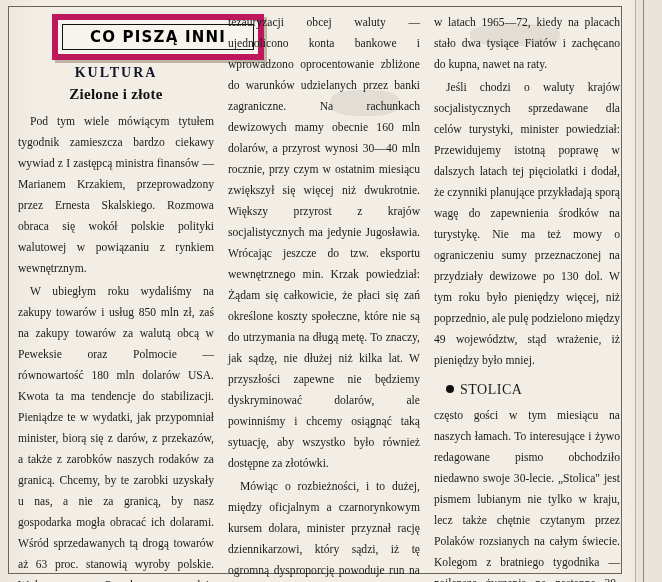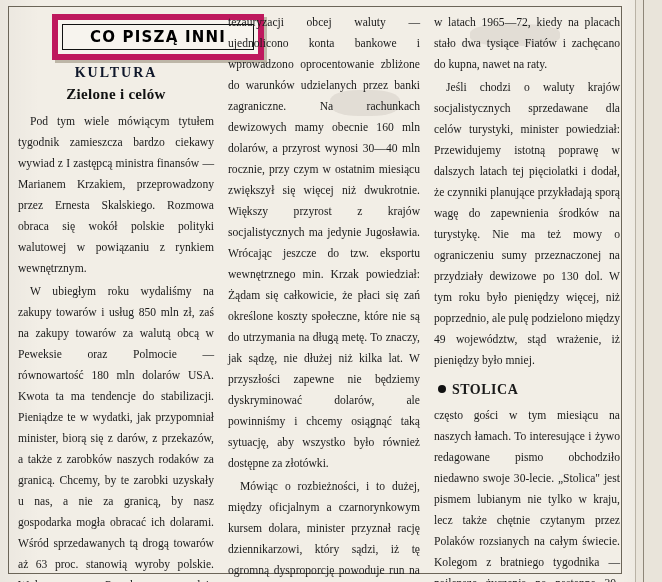--- a/index.html
+++ b/index.html
@@ -96,23 +96,23 @@
   }
   .headline {
     text-align: center;
     font-weight: bold;
     font-size: 15px;
     color: #111;
     margin: 1px 0 6px 0;
     letter-spacing: 0.3px;
   }
   .bullet-head {
-    font-weight: bold;
+    font-weight: normal;
     font-size: 14px;
-    margin: 8px 0 5px 4px;
+    margin: 8px 0 5px 12px;
     text-indent: 0;
     letter-spacing: 0.5px;
   }
   .bullet-head .dot {
     display: inline-block;
     width: 8px; height: 8px;
     background: #111;
     border-radius: 50%;
     margin-right: 6px;
     vertical-align: 1px;
@@ -140,21 +140,21 @@
   <div class="smudge" style="left:470px;top:24px;width:90px;height:22px;"></div>
 
   <div class="masthead">
     <div class="inner">
       <span class="title">CO PISZĄ INNI</span>
     </div>
   </div>
 
   <div class="col col1">
     <div class="kultura">KULTURA</div>
-    <div class="headline">Zielone i celów</div>
+    <div class="headline">Zielone i złote</div>
     <p>Pod tym wiele mówiącym tytułem tygodnik zamieszcza bardzo ciekawy wywiad z I zastępcą ministra finansów — Marianem Krzakiem, przeprowadzony przez Ernesta Skalskiego. Rozmowa obraca się wokół polskie polityki walutowej w powiązaniu z rynkiem wewnętrznym.</p>
     <p>W ubiegłym roku wydaliśmy na zakupy towarów i usług 850 mln zł, zaś na zakupy towarów za walutą obcą w Peweksie oraz Polmocie — równowartość 180 mln dolarów USA. Kwota ta ma tendencje do stabilizacji. Pieniądze te w wydatki, jak przypomniał minister, biorą się z darów, z przekazów, a także z zarobków naszych rodaków za granicą. Chcemy, by te zarobki uzyskały u nas, a nie za granicą, by nasz gospodarka mogła obracać ich dolarami. Wśród sprzedawanych tą drogą towarów aż 63 proc. stanowią wyroby polskie. Wpływy z Peweksu pozwalają przekazywać dodatkowe środki dewizowe na zaopatrzenie rynku wewnętrznego.</p>
     <p>Wychodząc naprzeciw ludzkim przyzwyczajeniom do</p>
   </div>
 
   <div class="col col2">
     <p class="noindent">tezauryzacji obcej waluty — ujednolicono konta bankowe i wprowadzono oprocentowanie zbliżone do warunków udzielanych przez banki zagraniczne. Na rachunkach dewizowych mamy obecnie 160 mln dolarów, a przyrost wynosi 30—40 mln rocznie, przy czym w ostatnim miesiącu zwiększył się więcej niż dwukrotnie. Większy przyrost z krajów socjalistycznych ma jedynie Jugosławia. Wrócając jeszcze do tzw. eksportu wewnętrznego min. Krzak powiedział: Żądam się całkowicie, że płaci się zań określone koszty społeczne, które nie są do utrzymania na długą metę. To znaczy, jak sądzę, nie dłużej niż kilka lat. W przyszłości zapewne nie będziemy dyskryminować dolarów, ale powinniśmy i chcemy osiągnąć taką sytuację, aby wszystko było również dostępne za złotówki.</p>
     <p>Mówiąc o rozbieżności, i to dużej, między oficjalnym a czarnorynkowym kursem dolara, minister przyznał rację dziennikarzowi, który sądzi, iż tę ogromną dysproporcję powoduje run na samochody na rynku wewnętrznym. Obserwujemy tu pewną prawidłowość. Im lepsze zaopatrzenie rynku w samochody, tym niższy czarnorynkowy kurs dolara. Najniższy, bo 70—80 zł, był</p>
   </div>
 

